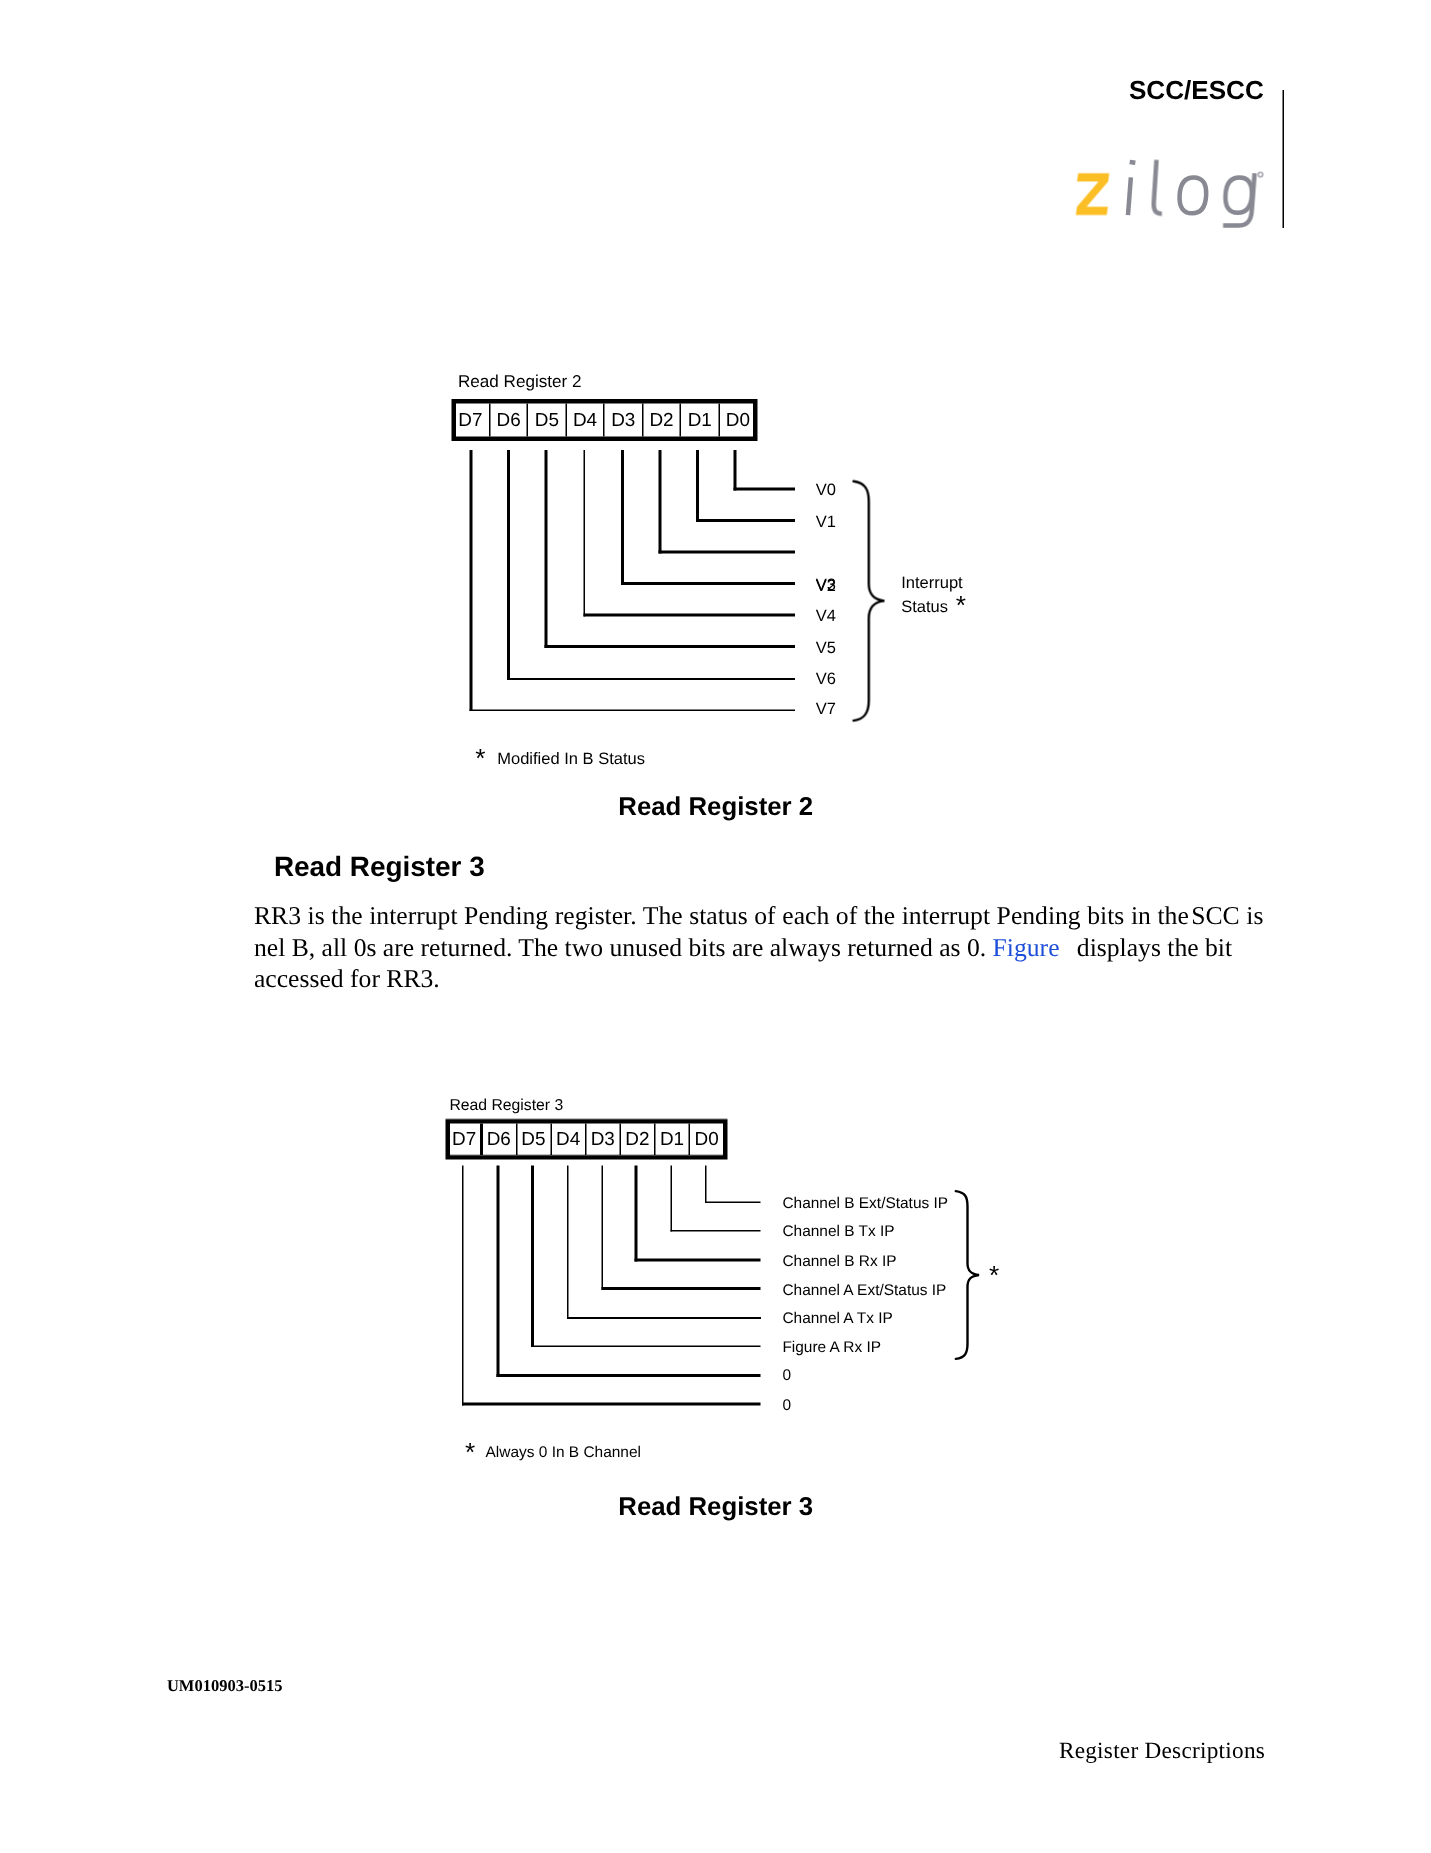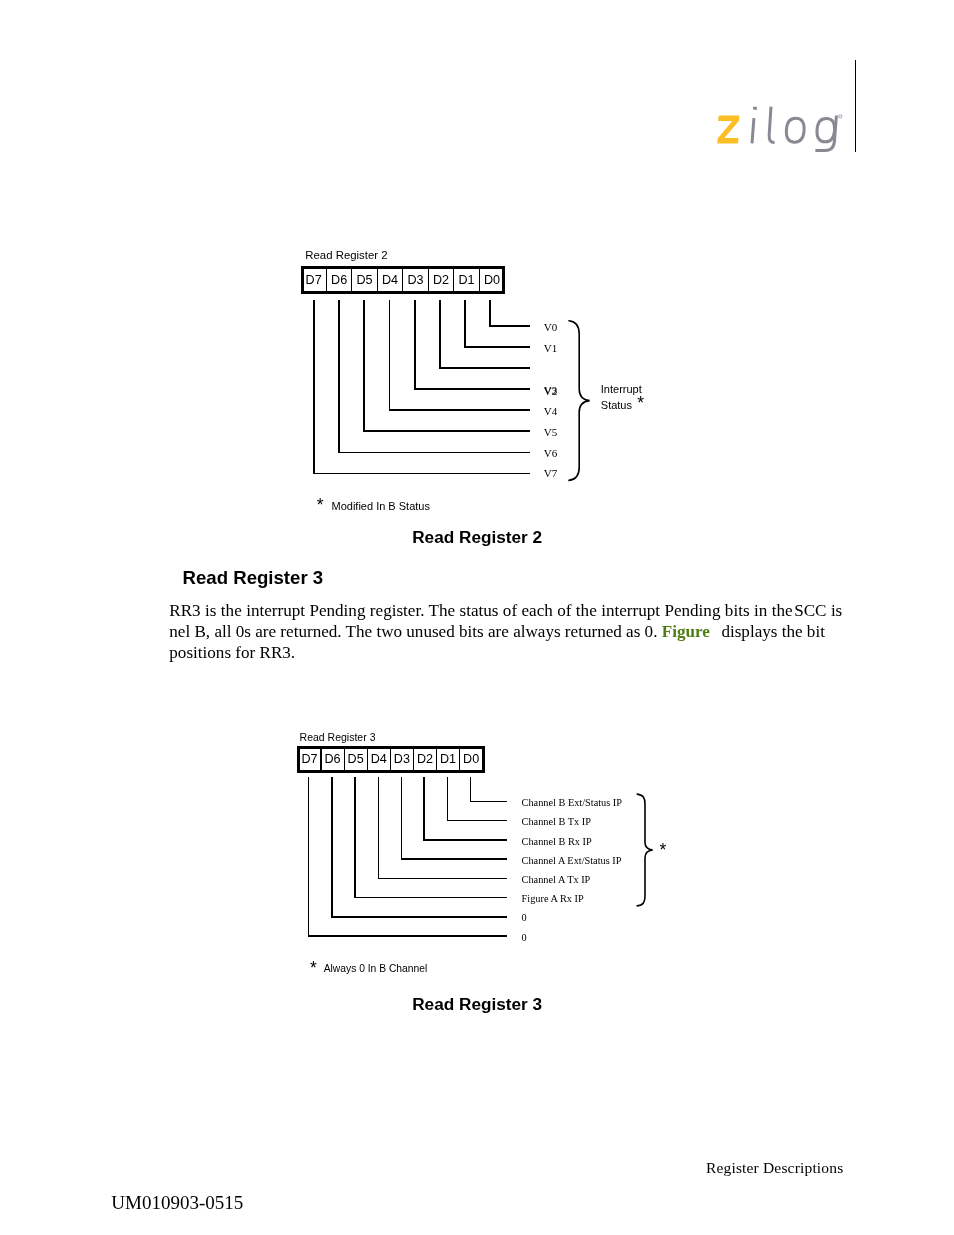--- a/index.html
+++ b/index.html
@@ -26,51 +26,52 @@
   .fig { position:absolute; }
   .boxtitle { position:absolute; font-family:"Liberation Sans",sans-serif;
               font-size:11.4px; color:#000; white-space:nowrap; }
   #fig2 .boxtitle { font-size:10.5px; }
   .regbox { position:absolute; border:3px solid #000; box-sizing:border-box;
             display:flex; background:#fff; }
   .regcell { position:absolute; box-sizing:border-box; display:flex;
              align-items:center; justify-content:center;
              font-family:"Liberation Sans",sans-serif; font-size:12.6px; color:#000; }
   .celldiv { position:absolute; background:#000; }
-  .reglabel { position:absolute; font-family:Liberation Serif, serif;
+  .reglabel { position:absolute; font-family:Liberation Sans, sans-serif;
               font-size:11px; color:#000; white-space:nowrap; }
   #fig2 .reglabel { font-size:10.3px; }
   .vline { position:absolute; background:#000; }
   .hline { position:absolute; background:#000; }
   .note { position:absolute; font-family:"Liberation Sans",sans-serif;
           font-size:11px; color:#000; white-space:nowrap; }
   .star { position:absolute; font-family:"Liberation Sans",sans-serif;
           font-size:13px; color:#000; }
   .caption { position:absolute; font-family:"Liberation Sans",sans-serif;
              font-weight:bold; font-size:17.2px; color:#000; white-space:nowrap; }
 
   
   #h-rr3 { left:182.6px; top:566.6px; font-family:"Liberation Sans",sans-serif;
            font-weight:bold; font-size:18.6px; }
   #para { left:169.3px; top:601px; width:673px; font-size:17.1px;
           line-height:20.8px; }
   .pline { white-space:nowrap; }
   .pline.just { white-space:normal; text-align:justify; text-align-last:justify; }
   .tightsp { letter-spacing:-2.8px; }
   .figgap { letter-spacing:1.5px; }
-  .link { color:#4d7c0f;font-weight:bold; }
-
-  
-  #foot-l { left:111.3px; top:1192px; font-size:19px; }
+  .link { color:#1d4ed8; }
+
+  
+  #foot-l { left:111.3px; top:1118px; font-size:11px;font-weight:bold; }
   #foot-r { left:604px; width:239.4px; top:1159.4px; font-size:15.5px; text-align:right; letter-spacing:0.17px; }
 </style>
 </head>
 <body>
 
 <div class="abs" id="hdr-title" data-name="manual-title">
+  <div data-name="manual-title-line1">SCC/ESCC</div>
 </div>
 <div class="abs" id="hdr-rule" data-name="header-vertical-rule"></div>
 
 <svg class="abs" id="logo" width="140" height="60" viewBox="705 100 140 60" data-name="zilog-logo">
 
   <path id="logo-z-path" data-name="zilog-logo-letter-z" d="M 718.8 115.5 L 739.5 115.5 L 738.8 121.0 L 724.4 137.9 L 738.6 137.9
            L 737.8 143.4 L 717.2 143.4 L 718.0 137.9 L 732.4 121.0 L 718.0 121.0 Z"></path>
 
   <g id="logo-ilog" data-name="zilog-logo-letters-ilog" fill="none" stroke-width="3.0" stroke-linecap="butt" stroke-linejoin="round">
     <path data-name="zilog-logo-letter-i-dot" d="M 755.2 106.8 L 754.8 109.8" stroke-width="3.8" stroke-linecap="butt"></path>
@@ -144,21 +145,21 @@
 </div>
 <div class="abs star" data-name="figure1-brace-star" style="left:637.2px;top:393.4px;font-size:17.5px;">*</div>
 <div class="abs star" data-name="figure1-footnote-star" style="left:316.8px;top:495.2px;font-size:17.5px;">*</div>
 <div class="abs note" data-name="figure1-footnote-text" style="left:331.5px;top:499.6px;">Modified In B Status</div>
 <div class="abs caption" data-name="figure1-caption" style="left:412.2px;top:526.6px;">Read Register 2</div>
 
 <div class="abs" id="h-rr3" data-name="section-heading-read-register-3">Read Register 3</div>
 <div class="abs" id="para" data-name="section-paragraph">
   <div class="pline just" data-name="paragraph-line-1"><span data-name="paragraph-line-1-text">RR3 is the interrupt Pending register. The status of each of the interrupt Pending bits in the</span><span class="tightsp">&nbsp;</span><span data-name="paragraph-scc">SCC</span><span>&nbsp;</span><span data-name="paragraph-line-1-tail">is</span></div>
   <div class="pline" data-name="paragraph-line-3"><span data-name="paragraph-line-3-text">nel B, all 0s are returned. The two unused bits are always returned as 0.</span><span>&nbsp;</span><span class="link" data-name="figure-link">Figure</span><span class="figgap">&nbsp;&nbsp;</span><span data-name="paragraph-line-3-tail">displays the bit</span></div>
-  <div class="pline" data-name="paragraph-line-4">positions for RR3.</div>
+  <div class="pline" data-name="paragraph-line-4">accessed for RR3.</div>
 </div>
 
 <div class="fig" id="fig2" data-name="figure-read-register-3">
     <div class="boxtitle" data-name="register-box-title" style="left:299.6px;top:730.6px;">Read Register 3</div>
     <div class="regbox" data-name="register-box" style="left:296.9px;top:745.9px;width:188px;height:26.9px;"></div>
     <div class="celldiv" data-name="register-cell-divider-1" style="left:320.4px;top:748.9px;width:1.2px;height:20.9px;"></div>
     <div class="celldiv" data-name="register-cell-divider-2" style="left:343.5px;top:748.9px;width:1.2px;height:20.9px;"></div>
     <div class="celldiv" data-name="register-cell-divider-3" style="left:366.59999999999997px;top:748.9px;width:1.2px;height:20.9px;"></div>
     <div class="celldiv" data-name="register-cell-divider-4" style="left:389.7px;top:748.9px;width:1.2px;height:20.9px;"></div>
     <div class="celldiv" data-name="register-cell-divider-5" style="left:412.79999999999995px;top:748.9px;width:1.2px;height:20.9px;"></div>

